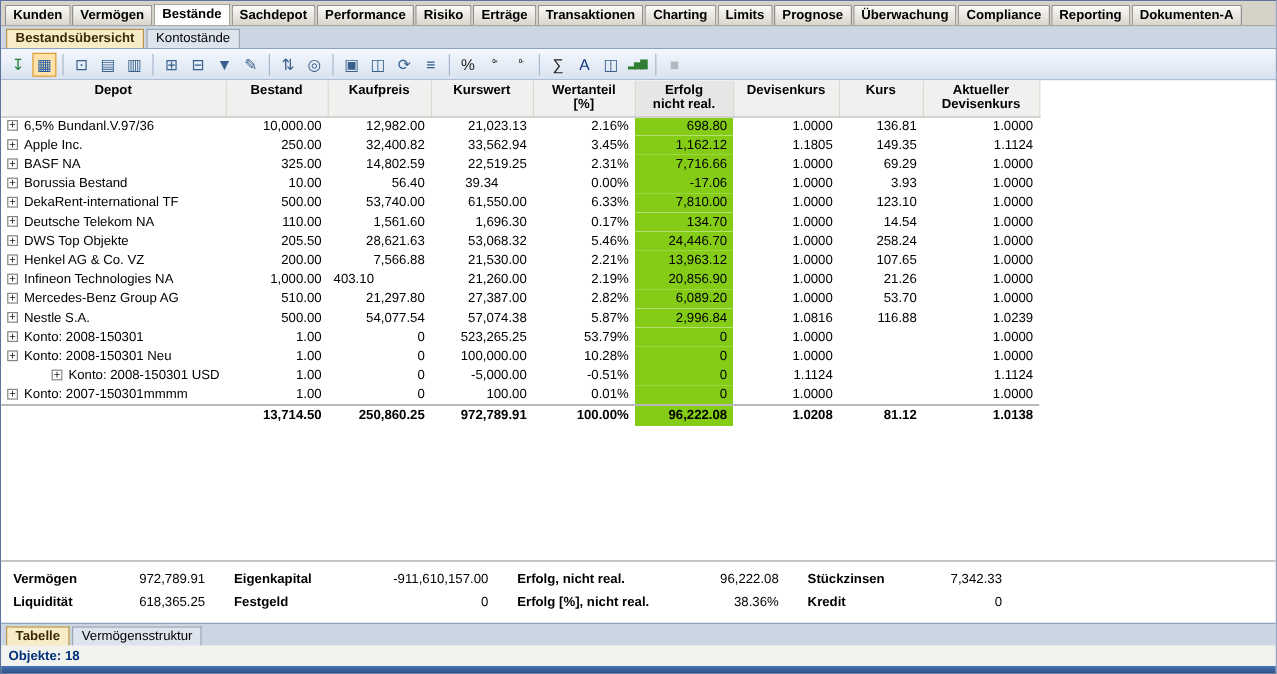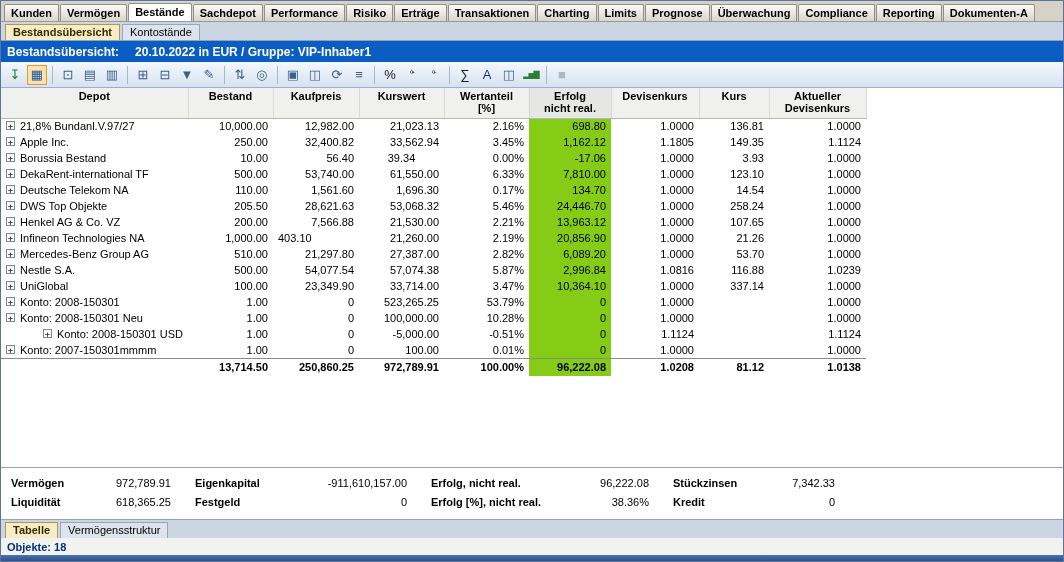--- a/index.html
+++ b/index.html
@@ -69,24 +69,20 @@
       <div class="tab">Prognose</div>
       <div class="tab">Überwachung</div>
       <div class="tab">Compliance</div>
       <div class="tab">Reporting</div>
       <div class="tab">Dokumenten-A</div>
     </div>
   <div class="tabbar-sub" id="subTabs">
       <div class="tab active">Bestandsübersicht</div>
       <div class="tab">Kontostände</div>
     </div>
-  <div class="titlebar">
-    <span class="tb-label">Bestandsübersicht:</span>
-    <span class="tb-text">20.10.2022 in EUR / Gruppe: VIP-Inhaber1</span>
-  </div>
   <div class="toolbar" id="toolbar">
       <div class="tbtn" style="color: rgb(30, 125, 54);">↧</div>
       <div class="tbtn active" style="color: rgb(26, 86, 168);">▦</div>
       <div class="tsep"></div>
       <div class="tbtn">⊡</div>
       <div class="tbtn">▤</div>
       <div class="tbtn">▥</div>
       <div class="tsep"></div>
       <div class="tbtn">⊞</div>
       <div class="tbtn">⊟</div>
@@ -136,21 +132,21 @@
             <th class="shaded">Erfolg
 nicht real.</th>
             <th>Devisenkurs</th>
             <th>Kurs</th>
             <th>Aktueller
 Devisenkurs</th>
           </tr>
         </thead>
       <tbody id="tbody">
           <tr>
-            <td style="text-align: left;"><span class="expander">+</span><span>21,8% Bundanl.V.97/27</span></td>
+            <td style="text-align: left;"><span class="expander">+</span><span>6,5% Bundanl.V.97/36</span></td>
             <td style="text-align: right;">10,000.00</td>
             <td style="text-align: right;">12,982.00</td>
             <td style="text-align: right;">21,023.13</td>
             <td style="text-align: right;">2.16%</td>
             <td class="shaded" style="text-align: right;">698.80</td>
             <td style="text-align: right;">1.0000</td>
             <td style="text-align: right;">136.81</td>
             <td style="text-align: right;">1.0000</td>
           </tr>
           <tr>
@@ -158,20 +154,31 @@
             <td style="text-align: right;">250.00</td>
             <td style="text-align: right;">32,400.82</td>
             <td style="text-align: right;">33,562.94</td>
             <td style="text-align: right;">3.45%</td>
             <td class="shaded" style="text-align: right;">1,162.12</td>
             <td style="text-align: right;">1.1805</td>
             <td style="text-align: right;">149.35</td>
             <td style="text-align: right;">1.1124</td>
           </tr>
           <tr>
+            <td style="text-align: left;"><span class="expander">+</span><span>BASF NA</span></td>
+            <td style="text-align: right;">325.00</td>
+            <td style="text-align: right;">14,802.59</td>
+            <td style="text-align: right;">22,519.25</td>
+            <td style="text-align: right;">2.31%</td>
+            <td class="shaded" style="text-align: right;">7,716.66</td>
+            <td style="text-align: right;">1.0000</td>
+            <td style="text-align: right;">69.29</td>
+            <td style="text-align: right;">1.0000</td>
+          </tr>
+          <tr>
             <td style="text-align: left;"><span class="expander">+</span><span>Borussia Bestand</span></td>
             <td style="text-align: right;">10.00</td>
             <td style="text-align: right;">56.40</td>
             <td style="text-align: center;">39.34</td>
             <td style="text-align: right;">0.00%</td>
             <td class="shaded" style="text-align: right;">-17.06</td>
             <td style="text-align: right;">1.0000</td>
             <td style="text-align: right;">3.93</td>
             <td style="text-align: right;">1.0000</td>
           </tr>
@@ -244,31 +251,20 @@
           <tr>
             <td style="text-align: left;"><span class="expander">+</span><span>Nestle S.A.</span></td>
             <td style="text-align: right;">500.00</td>
             <td style="text-align: right;">54,077.54</td>
             <td style="text-align: right;">57,074.38</td>
             <td style="text-align: right;">5.87%</td>
             <td class="shaded" style="text-align: right;">2,996.84</td>
             <td style="text-align: right;">1.0816</td>
             <td style="text-align: right;">116.88</td>
             <td style="text-align: right;">1.0239</td>
-          </tr>
-          <tr>
-            <td style="text-align: left;"><span class="expander">+</span><span>UniGlobal</span></td>
-            <td style="text-align: right;">100.00</td>
-            <td style="text-align: right;">23,349.90</td>
-            <td style="text-align: right;">33,714.00</td>
-            <td style="text-align: right;">3.47%</td>
-            <td class="shaded" style="text-align: right;">10,364.10</td>
-            <td style="text-align: right;">1.0000</td>
-            <td style="text-align: right;">337.14</td>
-            <td style="text-align: right;">1.0000</td>
           </tr>
           <tr>
             <td style="text-align: left;"><span class="expander">+</span><span>Konto: 2008-150301</span></td>
             <td style="text-align: right;">1.00</td>
             <td style="text-align: right;">0</td>
             <td style="text-align: right;">523,265.25</td>
             <td style="text-align: right;">53.79%</td>
             <td class="shaded" style="text-align: right;">0</td>
             <td style="text-align: right;">1.0000</td>
             <td style="text-align: right;"></td>

